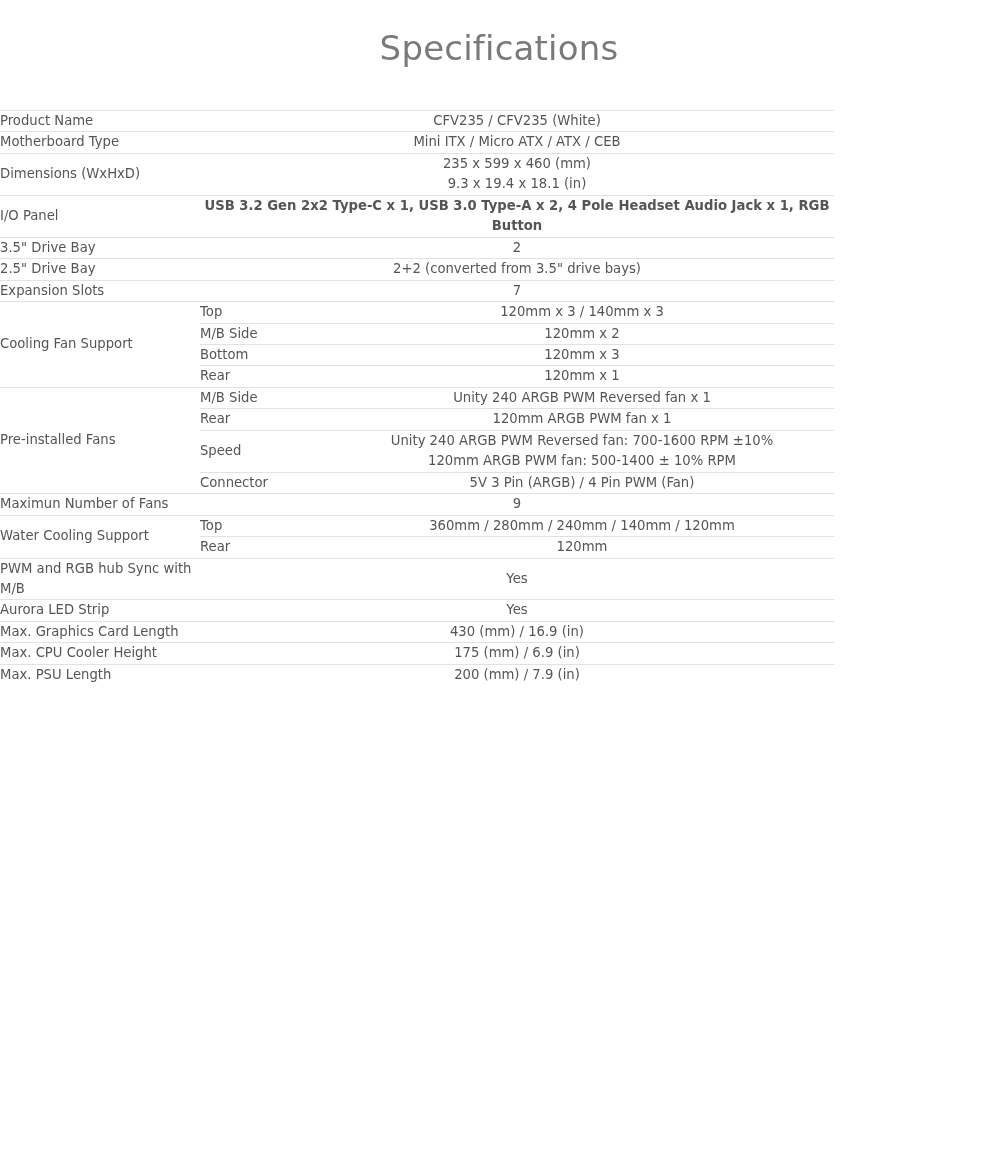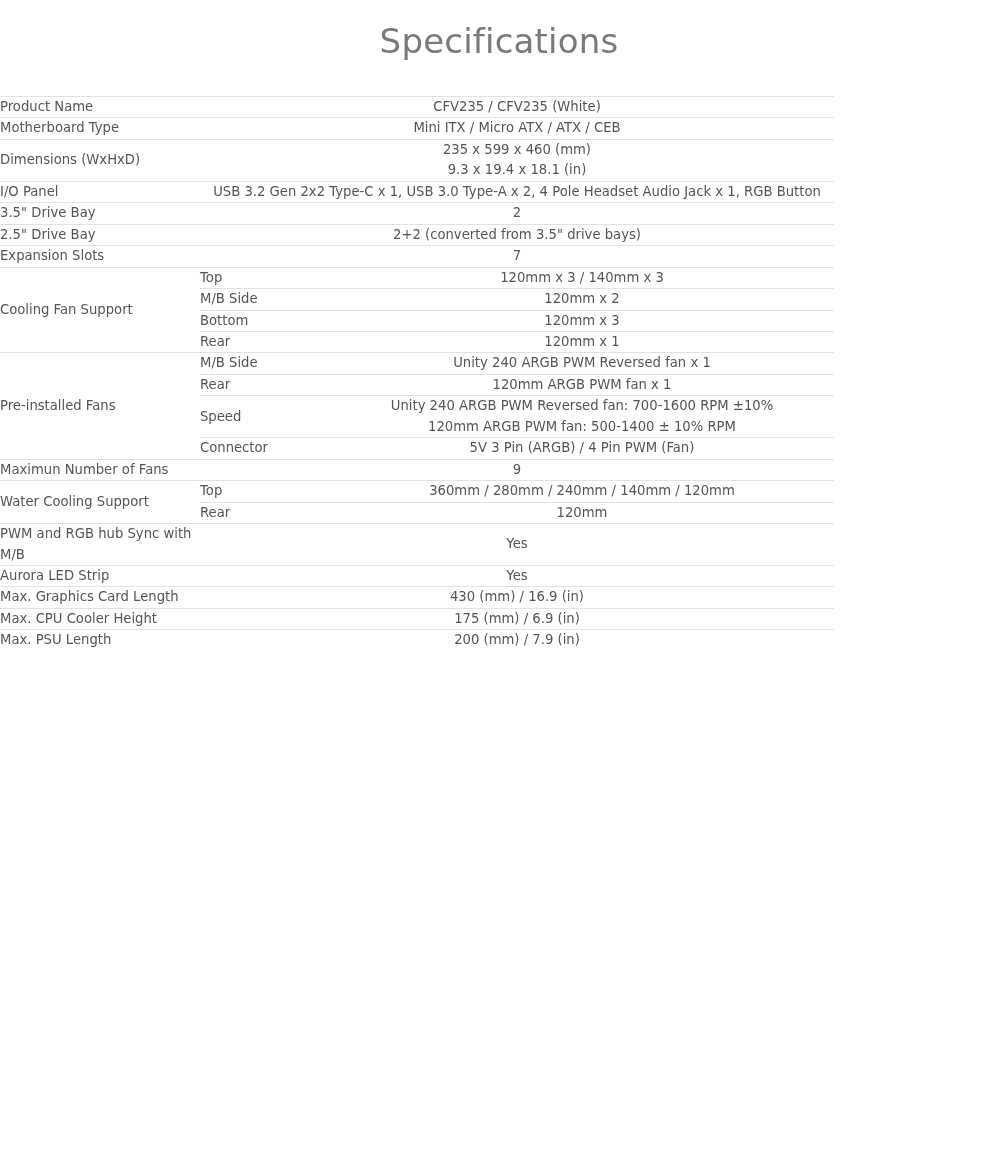--- a/index.html
+++ b/index.html
@@ -17,21 +17,21 @@
     width: 998px;
     padding: 0;
   }
   .title {
     text-align: center;
     font-size: 34px;
     font-weight: 400;
     color: #7a7a7a;
     letter-spacing: 0.2px;
     padding: 12px 0 26px 0;
-    margin: 9px;
+    margin: 16px;
     font-family: "DejaVu Sans", sans-serif;
   }
   table.spec {
     width: 834px;
     border-collapse: collapse;
     table-layout: fixed;
   }
   table.spec td {
     border-top: 1px solid #e2e2e2;
     font-size: 13.2px;
@@ -74,21 +74,21 @@
   .rowgroup-label {
     width: 200px;
     padding: 13px 0 13px 9px;
     vertical-align: middle;
     border-top: 1px solid #e2e2e2;
     color: #4d4d4d;
     font-size: 13.2px;
     text-align: left;
   }
   .last-row td { border-bottom: none; }
-  .io-value { font-size: 13.2px; }
+  .io-value { font-size: 13.2px; font-weight: bold; }
 </style>
 </head>
 <body>
 
 <div class="page">
 
   <h1 class="title">Specifications</h1>
 
   <table class="spec">
     <tbody>

